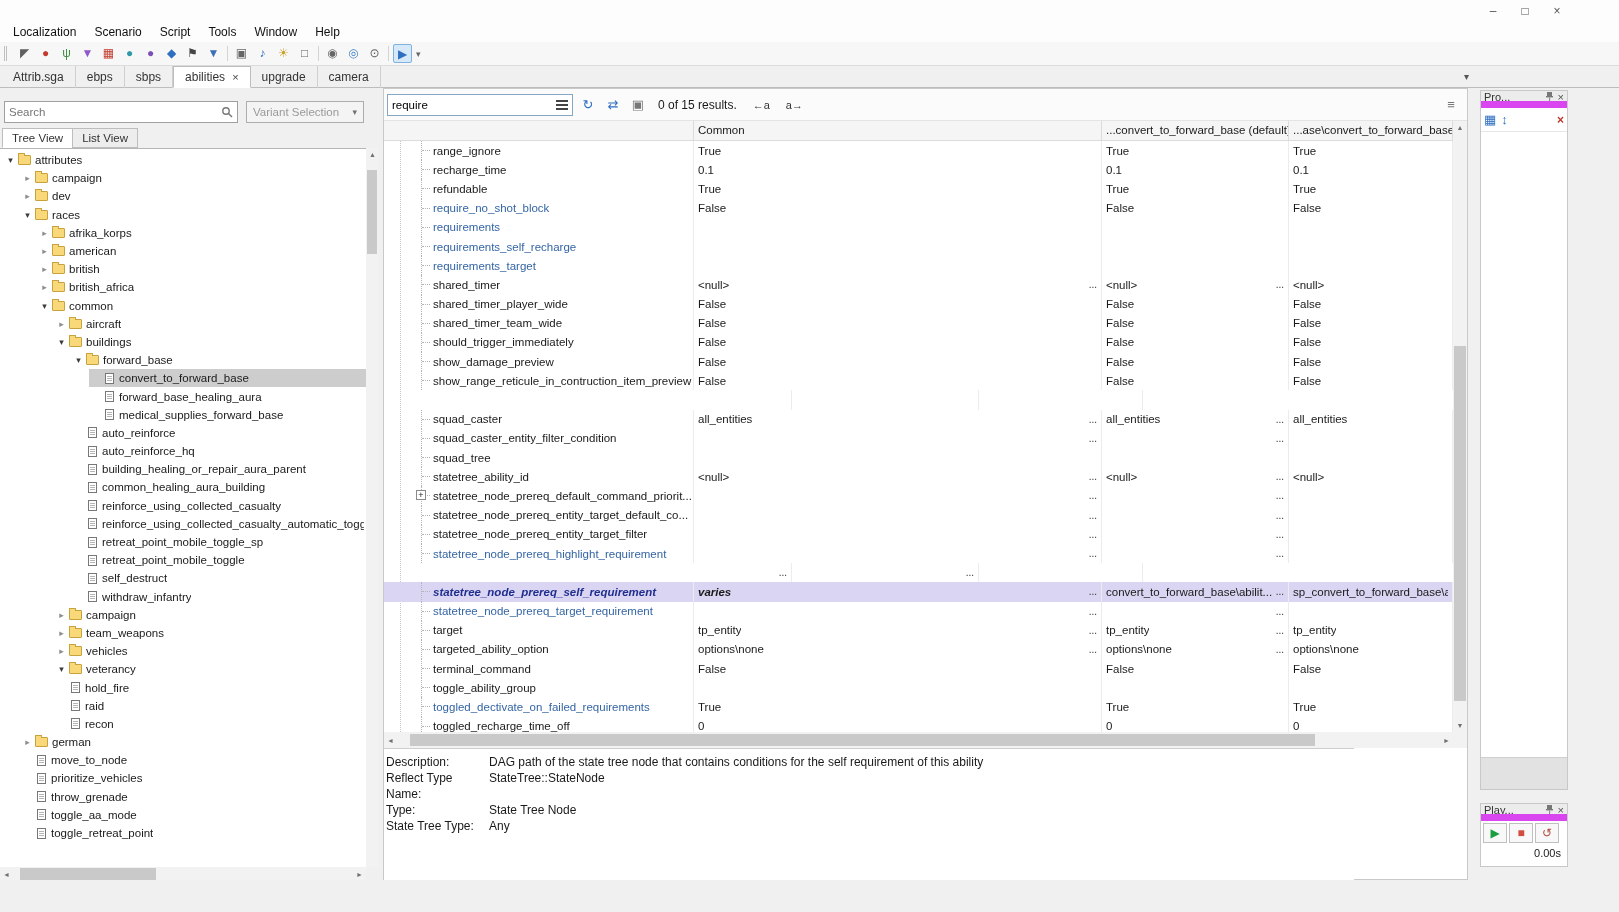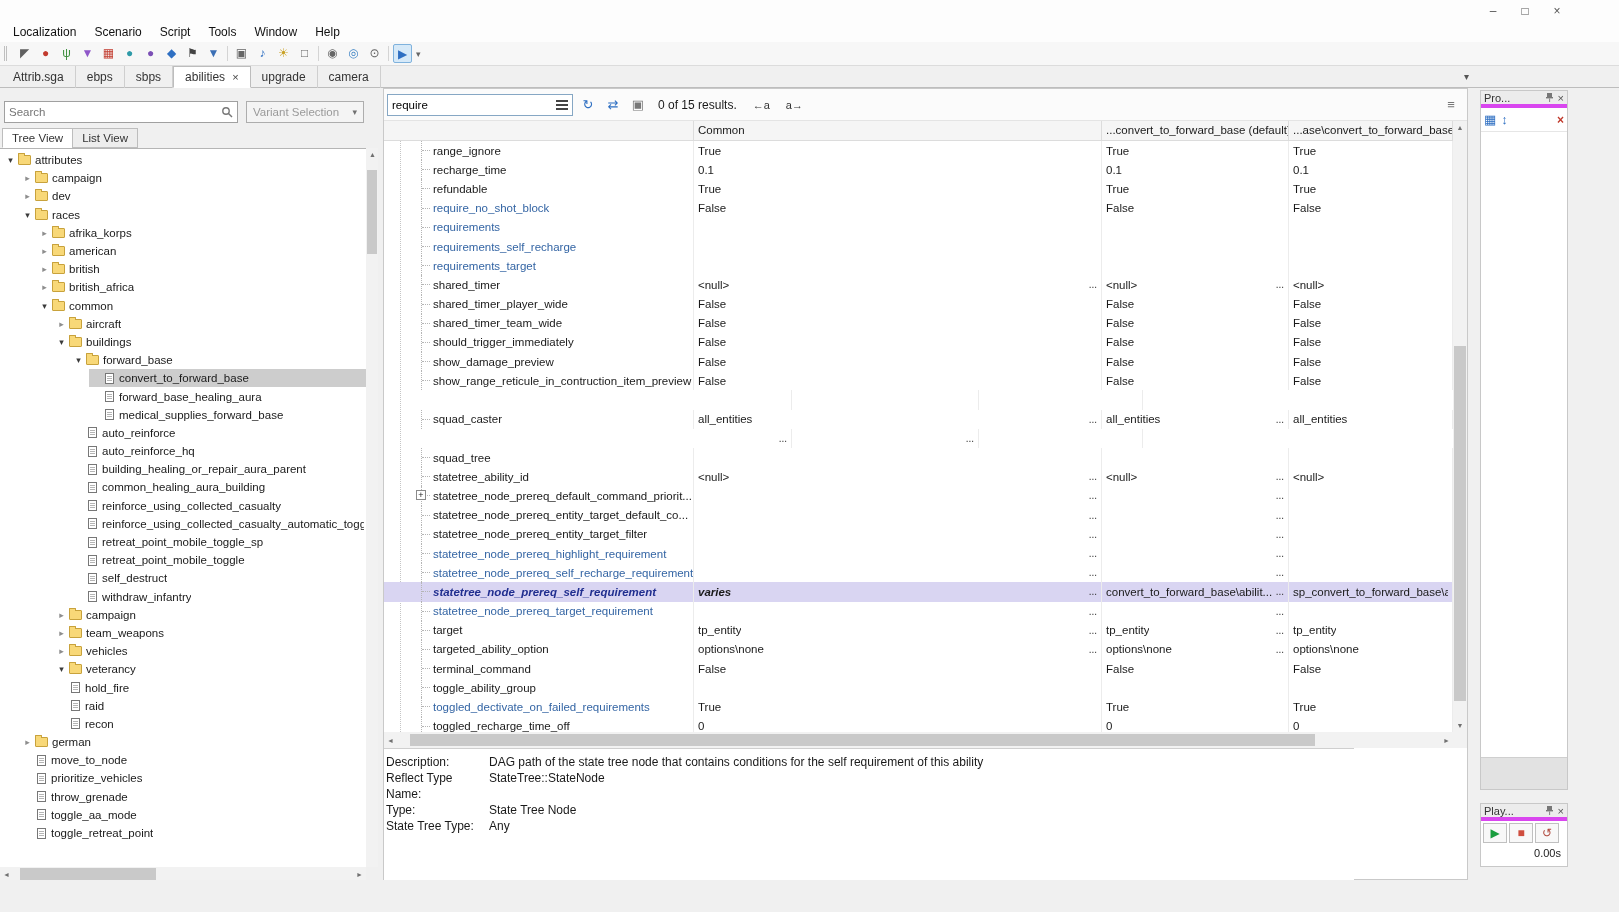--- a/index.html
+++ b/index.html
@@ -97,21 +97,21 @@
   .hthumb{position:absolute;left:26px;top:2px;height:12px;width:905px;background:#c9c9c9}
   .corner{position:absolute;right:0;top:643px;width:14px;height:16px;background:#f2f2f2}
   #descpanel{position:absolute;left:0;top:659px;width:970px;height:133px;background:#fff;border-top:1px solid #cfcfcf;padding:5px 0 0 2px}
   .drow{display:flex;line-height:16px}
   .dlabel{width:103px;flex:none}
   .dval{flex:1;white-space:nowrap;overflow:hidden}
 
   
   .dock{position:absolute;left:1478px;top:0;width:141px;height:792px}
   .props{position:absolute;left:2px;top:2px;width:88px;height:700px;background:#fff;border:1px solid #c8c8c8;display:flex;flex-direction:column}
-  .phead{height:17px;background:#ececec;border-bottom:4px solid #d946ef;display:flex;align-items:center;padding:0 3px;font-size:11px;color:#333;flex:none}
+  .phead{height:17px;background:#ececec;border-bottom:7px solid #d946ef;display:flex;padding:0 3px;font-size:11px;color:#333;flex:none}
   .ptitle{flex:1;overflow:hidden;white-space:nowrap}
   .pin{flex:none;margin-left:2px;display:flex;align-items:center}
   .px{flex:none;margin-left:4px;color:#555;font-size:11px}
   .ptools{height:24px;display:flex;align-items:center;gap:5px;padding:0 3px;border-bottom:1px solid #e6e6e6;flex:none}
   .pic{color:#2e6fc2;font-size:13px}
   .pxred{margin-left:auto;color:#c0392b;font-weight:bold;font-size:12px}
   .pbody{flex:1;background:#fff}
   .pfoot{height:32px;background:#e2e2e2;border-top:1px solid #cfcfcf;flex:none}
   .playp{position:absolute;left:2px;top:715px;width:88px;height:64px;background:#fff;border:1px solid #c8c8c8;display:flex;flex-direction:column}
   .jbtns{display:flex;align-items:center;gap:2px;padding:2px 2px;flex:none}
@@ -748,20 +748,23 @@
           </div>
           <div class="tcell c3">
             <span class="vtext">all_entities</span>
             <span class="dots">...</span>
           </div>
           <div class="tcell c4">
             <span class="vtext">all_entities</span>
           </div>
         </div>
         <div class="trow" title="squad_caster_entity_filter_condition">
+          <div class="tname">
+            <span class="ntext">squad_caster_entity_filter_condition</span>
+          </div>
           <div class="tcell c2">
             <span class="vtext"></span>
             <span class="dots">...</span>
           </div>
           <div class="tcell c3">
             <span class="vtext"></span>
             <span class="dots">...</span>
           </div>
           <div class="tcell c4">
             <span class="vtext"></span>
@@ -856,23 +859,20 @@
           </div>
           <div class="tcell c3">
             <span class="vtext"></span>
             <span class="dots">...</span>
           </div>
           <div class="tcell c4">
             <span class="vtext"></span>
           </div>
         </div>
         <div class="trow" title="statetree_node_prereq_self_recharge_requirement">
-          <div class="tname link">
-            <span class="ntext">statetree_node_prereq_self_recharge_requirement</span>
-          </div>
           <div class="tcell c2">
             <span class="vtext"></span>
             <span class="dots">...</span>
           </div>
           <div class="tcell c3">
             <span class="vtext"></span>
             <span class="dots">...</span>
           </div>
           <div class="tcell c4">
             <span class="vtext"></span>

